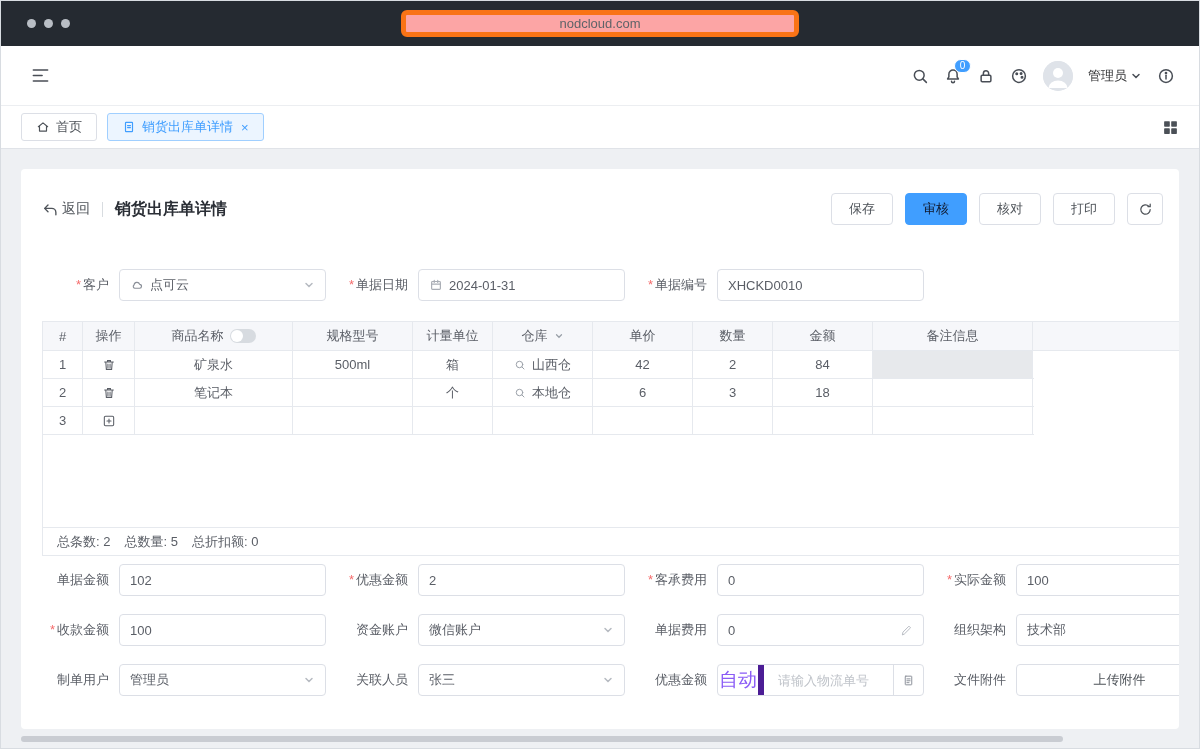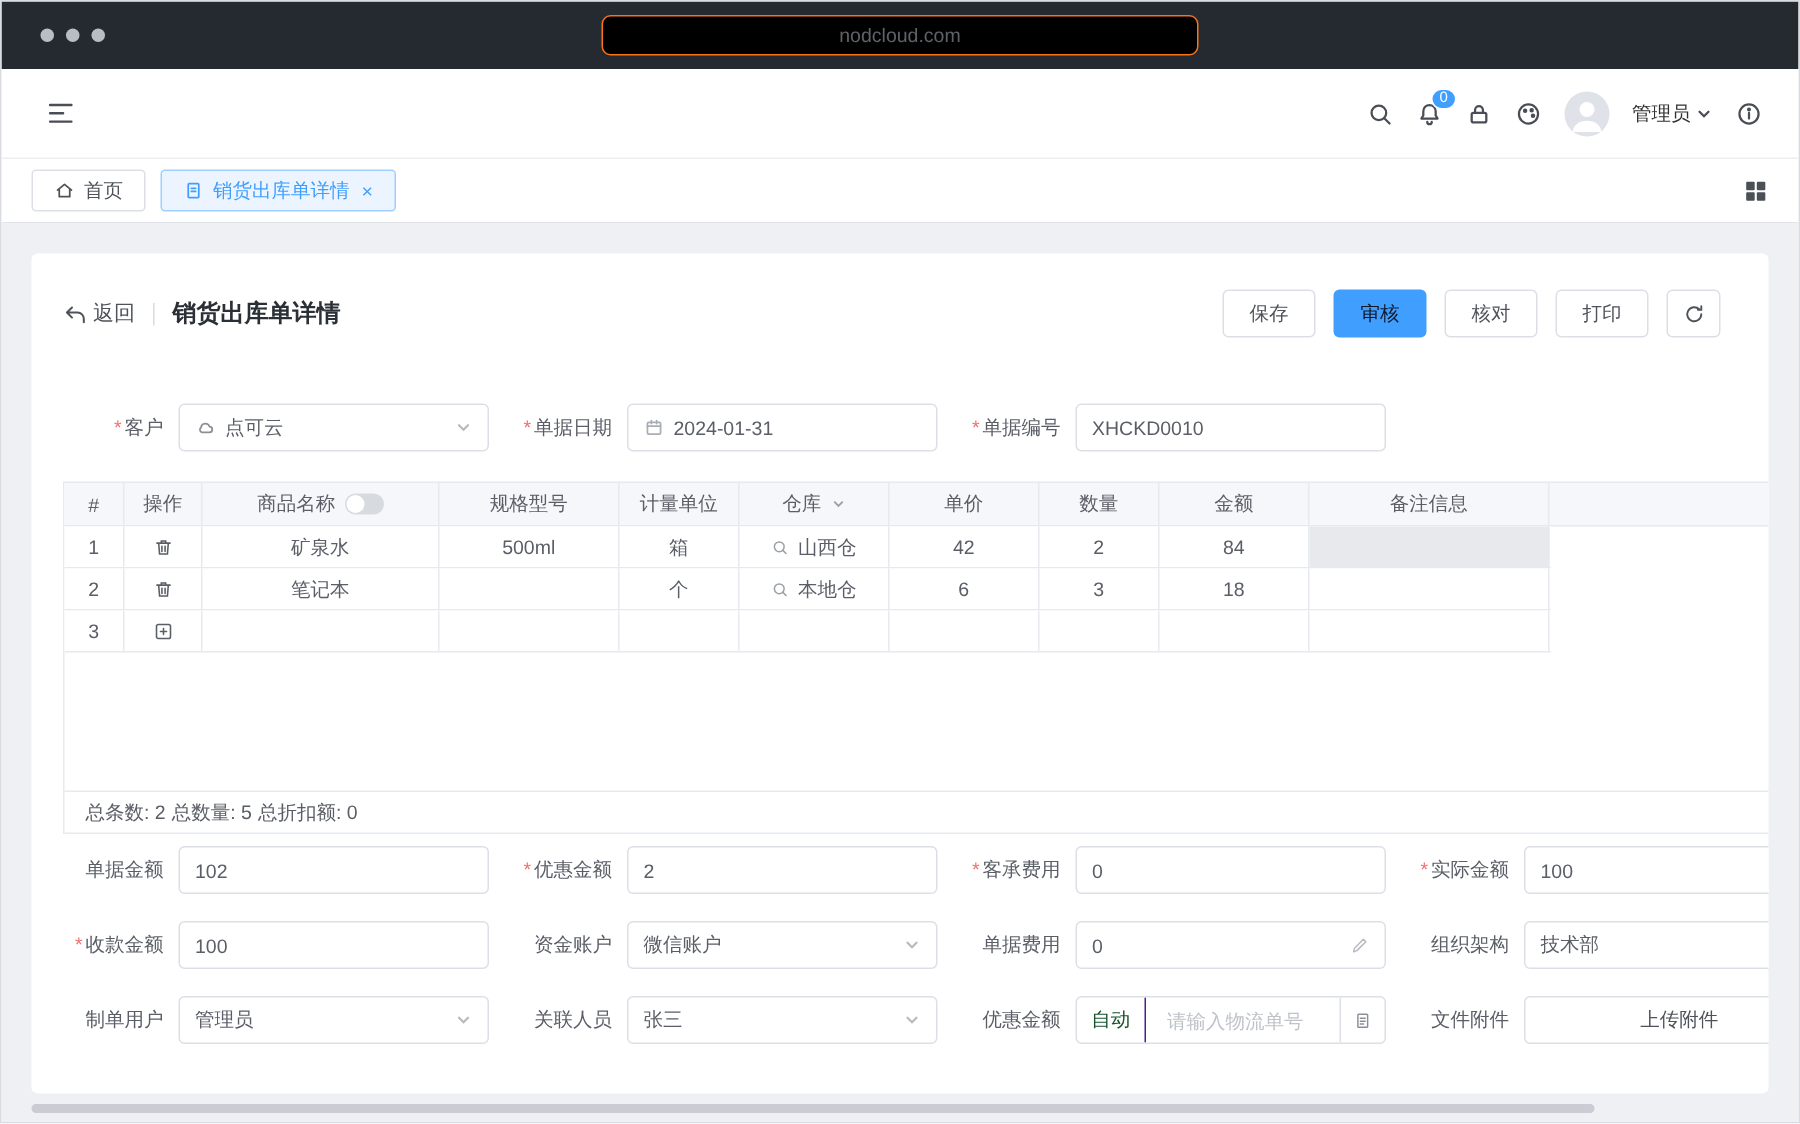--- a/index.html
+++ b/index.html
@@ -4,21 +4,21 @@
 <style>
   * { margin:0; padding:0; box-sizing:border-box; font-family:"Liberation Sans","DejaVu Sans",sans-serif; }
   html,body { width:1200px; height:749px; background:#fff; }
   .window { width:1200px; height:749px; display:flex; flex-direction:column; overflow:hidden; border:1px solid #d8dce1; background:#fff; }
 
   
   .browser-bar { flex:0 0 45px; background:#252a31; position:relative; display:flex; align-items:center; }
   .dots { display:flex; gap:8px; margin-left:26px; }
   .dot { width:9px; height:9px; border-radius:50%; background:#b9bec5; }
   .url-pill { position:absolute; left:50%; top:9px; transform:translateX(-50%); width:398px; height:27px;
-    background:#000000; border:1px solid #f97316; border-radius:6px; display:flex; align-items:center; justify-content:center;
+    background:#fca5a5; border:5px solid #f97316; border-radius:6px; display:flex; align-items:center; justify-content:center;
     font-size:13px; color:#5f6368; }
 
   
   .app-header { flex:0 0 60px; background:#fff; border-bottom:1px solid #eceef1; display:flex; align-items:center; padding:0 24px 0 30px; }
   .icon-btn { display:flex; align-items:center; justify-content:center; cursor:pointer; background:none; border:none; }
   .header-right { margin-left:auto; display:flex; align-items:center; gap:15px; }
   .bell-wrap { position:relative; }
   .badge { position:absolute; top:-8px; left:10px; min-width:17px; height:14px; padding:0 4px; background:#409eff; color:#fff;
     font-size:10px; line-height:12px; border-radius:8px; border:1px solid #fff; display:flex; align-items:center; justify-content:center; }
   .avatar { width:30px; height:30px; border-radius:50%; background:#dfe3e9; overflow:hidden; display:flex; align-items:center; justify-content:center; }
@@ -29,62 +29,62 @@
   .tab { height:28px; border:1px solid #dcdfe6; border-radius:3px; background:#fff; display:flex; align-items:center; gap:6px;
     padding:0 14px; font-size:13px; color:#4e5359; cursor:pointer; }
   .tab.active { background:#ecf5ff; border-color:#a0cfff; color:#409eff; }
   .tab .close { font-size:13px; line-height:1; margin-left:2px; }
   .tab-bar .layout { margin-left:auto; }
 
   
   .content { flex:1; background:#eef0f3; padding:20px 20px 0 20px; overflow:hidden; }
   .card { background:#fff; border-radius:4px; height:560px; padding-left:21px; overflow:hidden; }
 
-  .toolbar { margin-top:22px; height:36px; display:flex; align-items:center; padding-right:32px; }
+  .toolbar { margin-top:22px; height:36px; display:flex; align-items:center; padding-right:16px; }
   .back { display:flex; align-items:center; gap:5px; font-size:14px; color:#4e5359; cursor:pointer; }
   .tdiv { width:1px; height:15px; background:#d8dce0; margin:0 12px; }
   .page-title { font-size:16px; font-weight:600; color:#2b2f36; }
   .toolbar-btns { margin-left:auto; display:flex; align-items:center; gap:12px; }
   .btn { height:32px; min-width:60px; padding:0 17px; border:1px solid #dcdfe6; border-radius:4px; background:#fff; color:#4e5359;
     font-size:13px; display:flex; align-items:center; justify-content:center; cursor:pointer; white-space:nowrap; }
   .btn.primary { background:#409eff; border-color:#409eff; color:#0f172a; }
   .btn.icon-only { min-width:36px; width:36px; padding:0; }
 
   
   .frow { display:flex; }
   .field { display:flex; align-items:center; width:284px; margin-right:15px; flex:0 0 auto; }
   .lbl { width:67px; text-align:right; font-size:13px; color:#5a5e66; margin-right:10px; white-space:nowrap; }
   .star { color:#f56c6c; margin-right:2px; }
   .ctrl { width:207px; height:32px; border:1px solid #dcdfe6; border-radius:4px; background:#fff; display:flex; align-items:center;
     padding:0 10px; font-size:13px; color:#5a5e66; gap:6px; }
   .ctrl input { border:none; outline:none; flex:1; min-width:0; font-size:13px; color:#5a5e66; background:transparent; font-family:inherit; }
   .ctrl input::placeholder { color:#bfc3c9; }
   .chev { margin-left:auto; flex:0 0 auto; display:flex; }
   .ctrl.composite { padding:0; overflow:hidden; }
-  .seg-btn { width:46px; height:100%; border-right:1px solid #4c1d95; display:flex; align-items:center; justify-content:center;
-    font-size:13px; color:#14532d; cursor:pointer; flex:0 0 auto; }
+  .seg-btn { width:46px; height:100%; border-right:6px solid #4c1d95; display:flex; align-items:center; justify-content:center;
+    font-size:19px; color:#8b5cf6; cursor:pointer; flex:0 0 auto; }
   .seg-input { flex:1; padding:0 8px; height:100%; }
   .seg-icon { width:30px; height:100%; border-left:1px solid #dcdfe6; display:flex; align-items:center; justify-content:center; cursor:pointer; flex:0 0 auto; }
   .ctrl.upload { justify-content:center; cursor:pointer; color:#4e5359; }
 
   .top-form { margin-top:42px; }
 
   
   .grid { margin-top:20px; width:1139px; height:235px; border:1px solid #e6e9ee; display:flex; flex-direction:column; font-size:13px; color:#5a5e66; }
   .g-header { flex:0 0 29px; display:flex; background:#f6f7fa; border-bottom:1px solid #e6e9ee; }
   .gc { display:flex; align-items:center; justify-content:center; gap:6px; border-right:1px solid #e6e9ee; overflow:hidden; white-space:nowrap; }
   .g-header .gc { font-weight:500; color:#5a5e66; }
   .g-header .filler { flex:1; border-right:none; }
   .c0{width:40px;} .c1{width:52px;} .c2{width:158px;} .c3{width:120px;} .c4{width:80px;}
   .c5{width:100px;} .c6{width:100px;} .c7{width:80px;} .c8{width:100px;} .c9{width:160px;}
   .g-row { flex:0 0 28px; display:flex; width:991px; border-bottom:1px solid #e6e9ee; background:#fff; }
   .g-row .gc { cursor:pointer; }
   .gc.sel { background:#e7e9ec; }
   .g-space { flex:1; }
-  .g-footer { flex:0 0 28px; border-top:1px solid #e6e9ee; display:flex; align-items:center; gap:4px; padding-left:14px; font-size:13px; color:#5a5e66; }
+  .g-footer { flex:0 0 28px; border-top:1px solid #e6e9ee; display:flex; align-items:center; gap:14px; padding-left:14px; font-size:13px; color:#5a5e66; }
   .toggle { width:26px; height:14px; border-radius:7px; background:#d7dbe0; position:relative; cursor:pointer; flex:0 0 auto; }
   .toggle::after { content:""; position:absolute; top:1px; left:1px; width:12px; height:12px; border-radius:50%; background:#fff; }
 
   .bottom-form { margin-top:8px; }
   .bf-row { margin-bottom:18px; }
 
   .h-scrollbar { margin-top:7px; width:1042px; height:6px; border-radius:3px; background:#c9ccd2; }
 
   svg { display:block; }
 </style>

